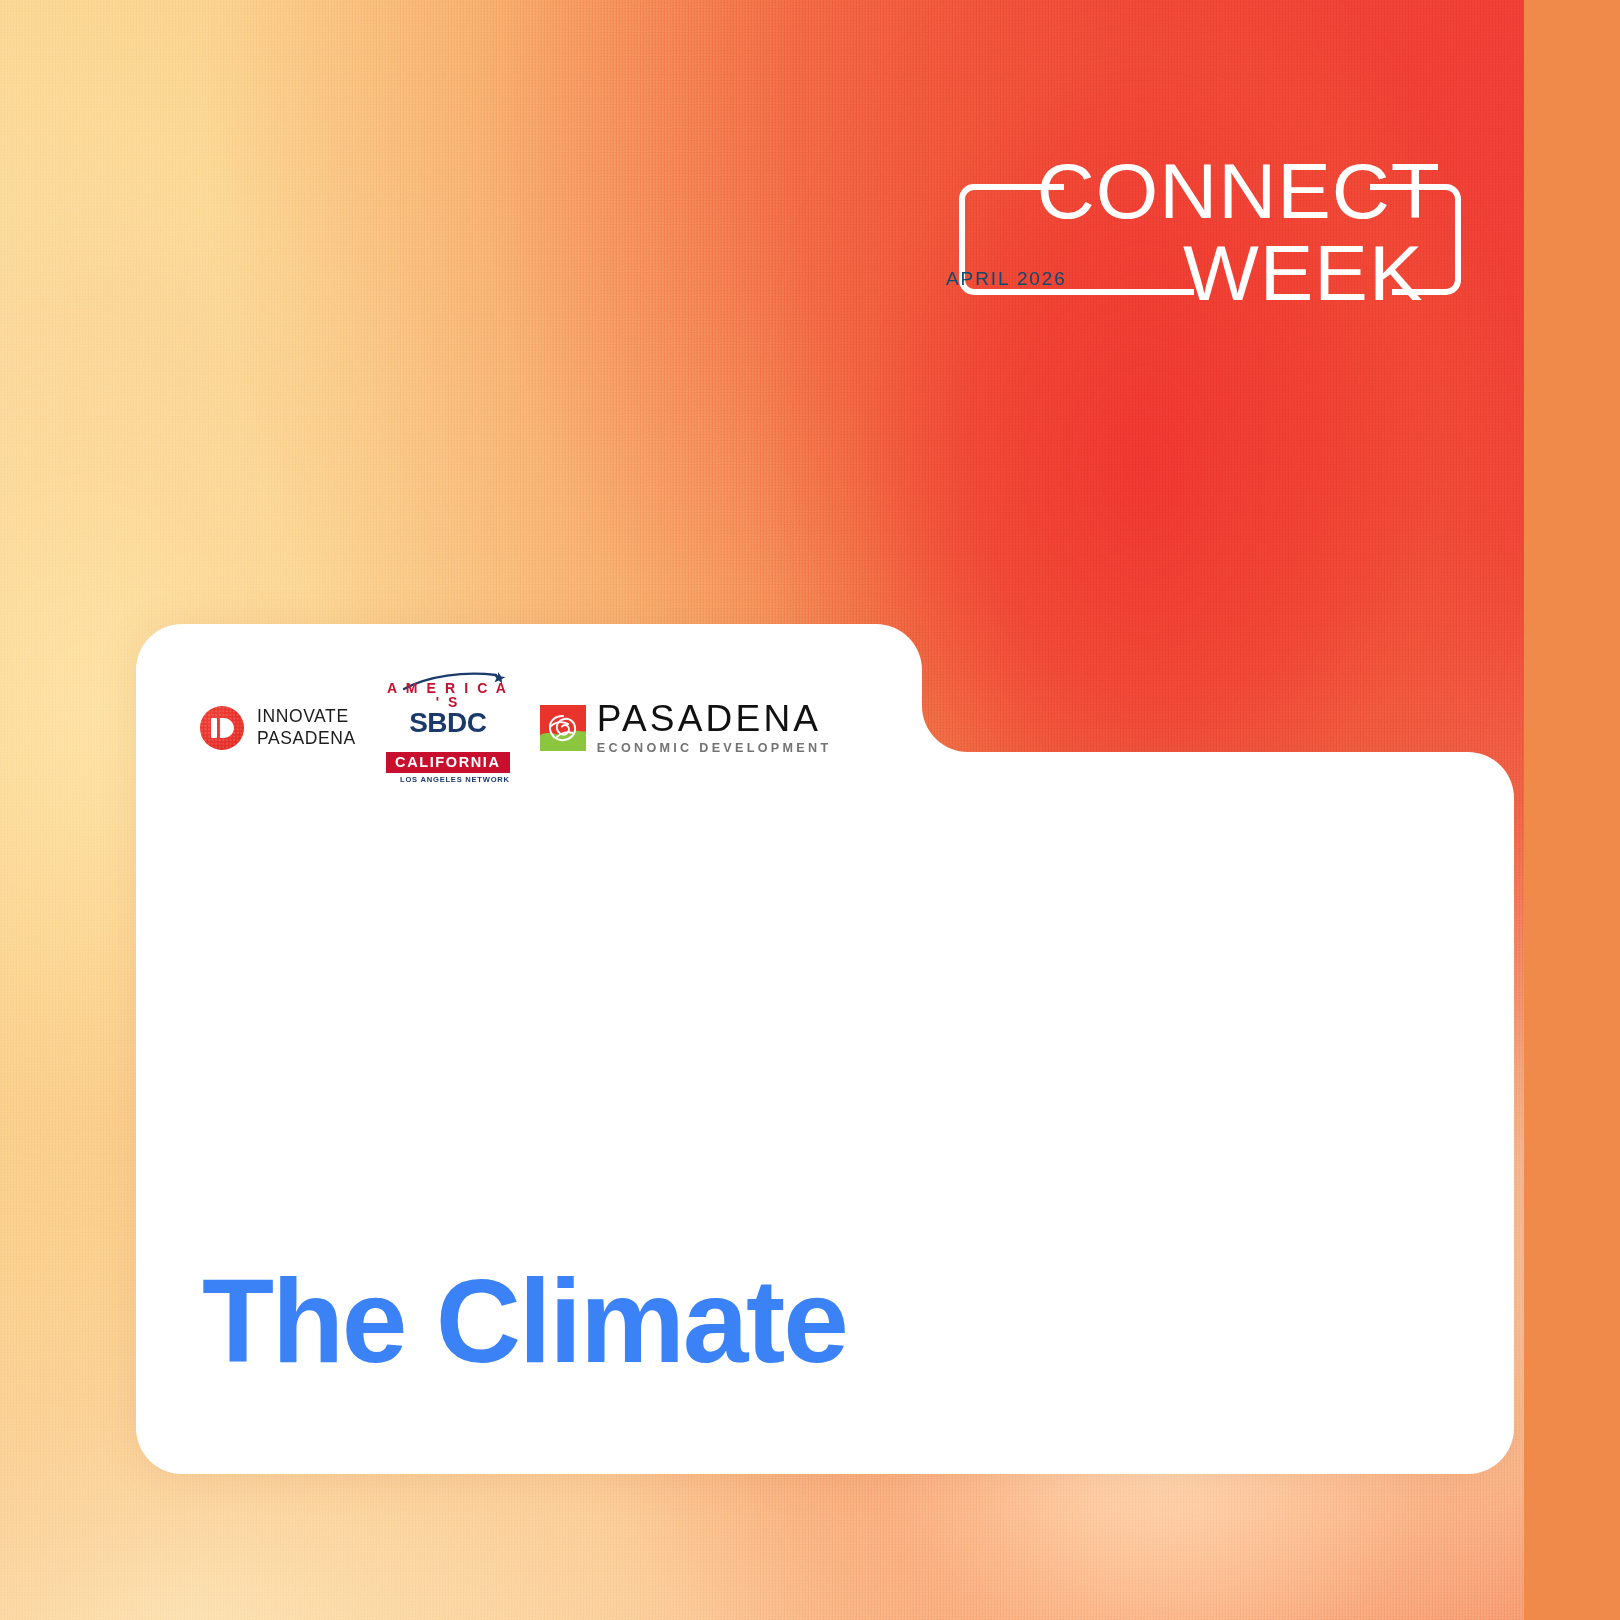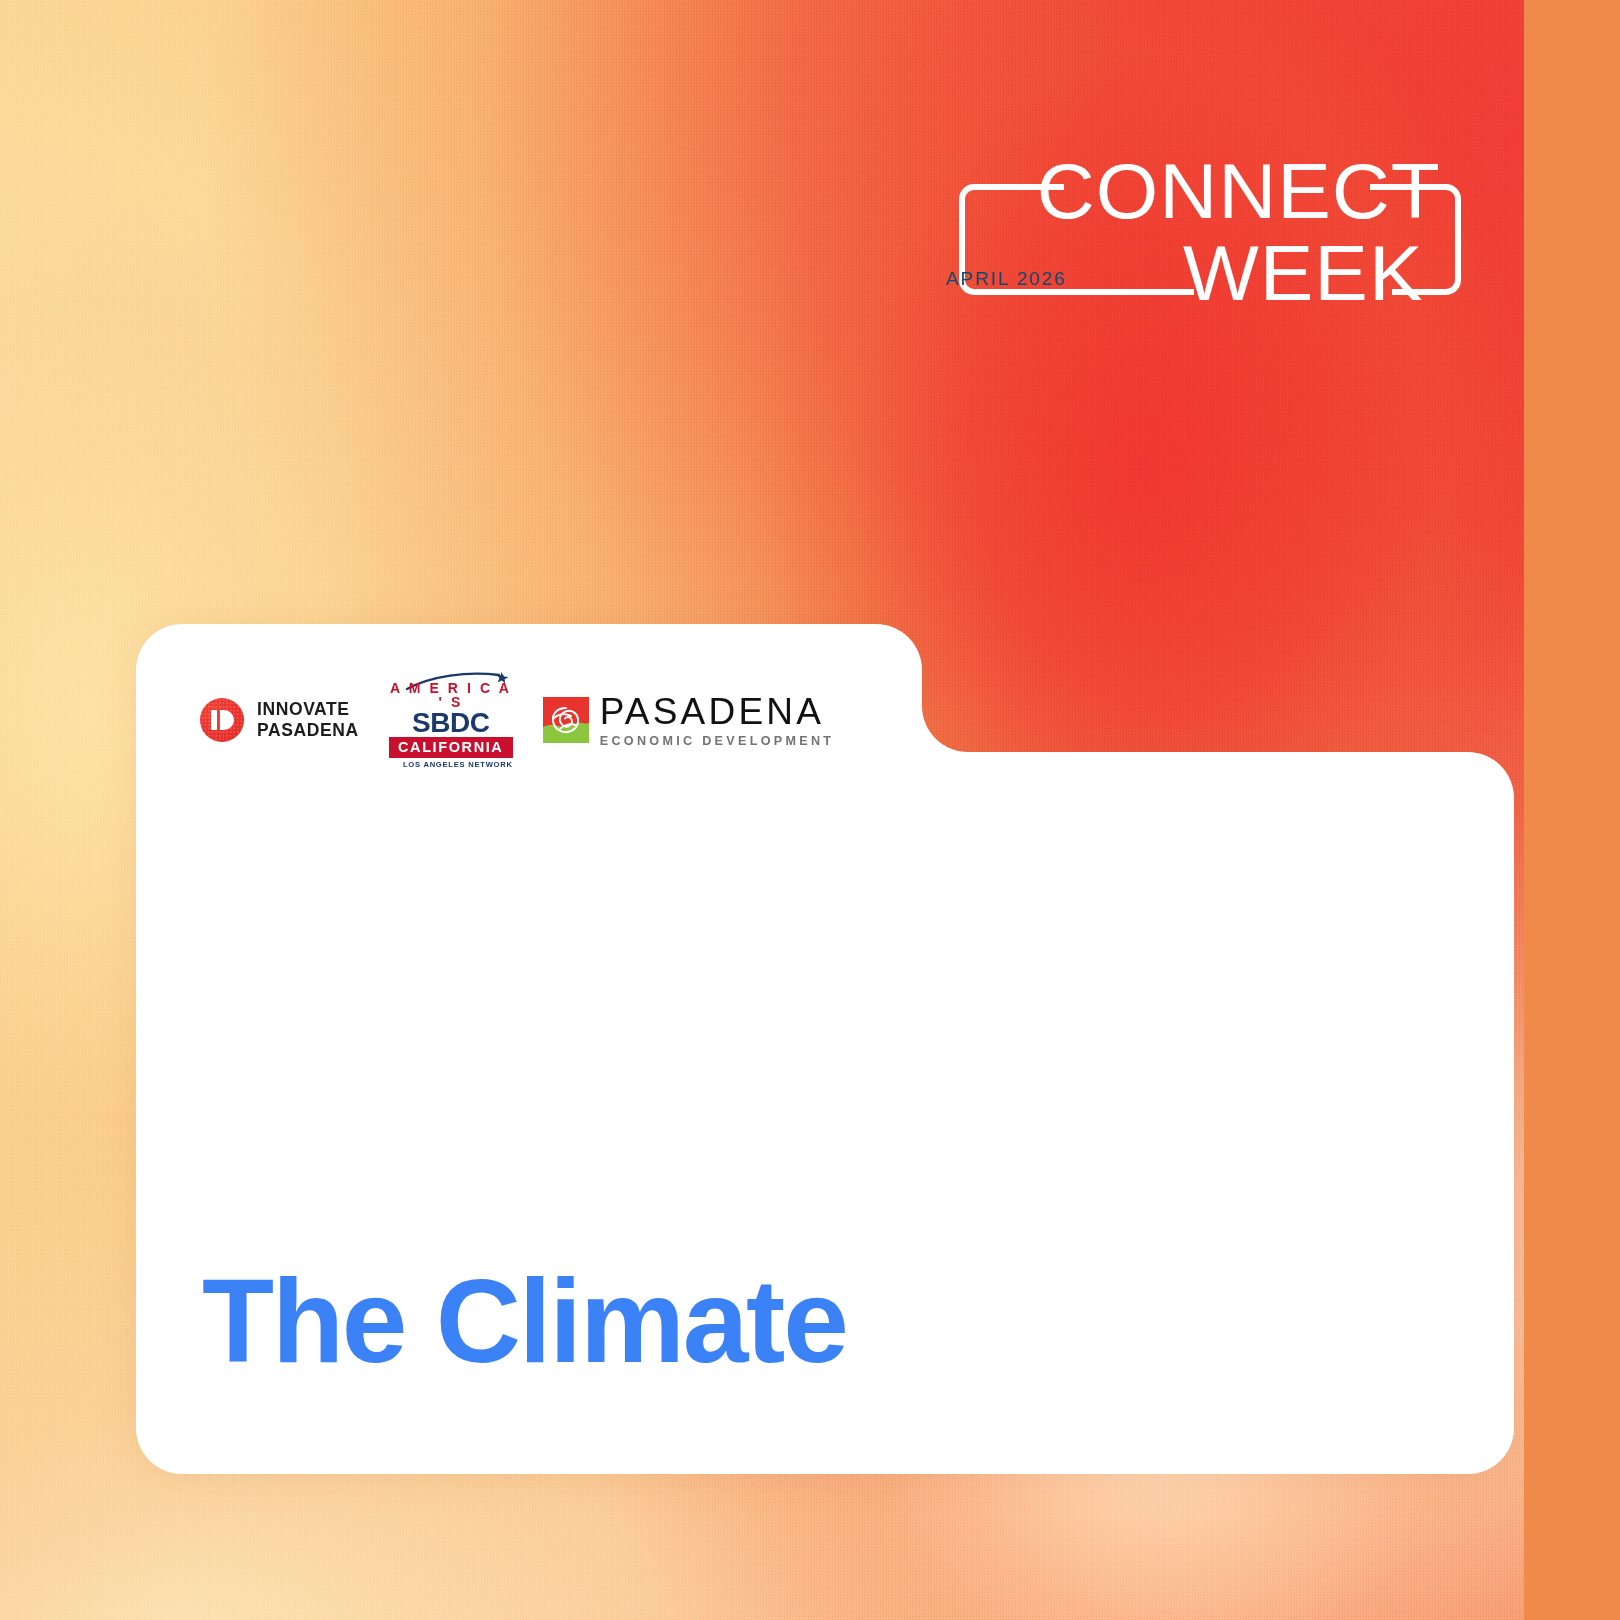--- a/index.html
+++ b/index.html
@@ -135,21 +135,21 @@
   .ip-dots {
     position:absolute; inset:0;
     border-radius:50%;
     background-image:radial-gradient(circle, rgba(255,255,255,0.30) 0.7px, transparent 0.8px);
     background-size:3.6px 3.6px;
     mix-blend-mode:screen;
     opacity:.55;
   }
   .ip-text {
     font-size:17.5px;
-    font-weight:bold;
+    font-weight:normal;
     line-height:1.22;
     letter-spacing:0.6px;
     color:#1c1c1c;
     white-space:nowrap;
   }
 
   
   .sbdc-logo {
     position:relative;
     width:124px;
@@ -180,21 +180,21 @@
     font-family:"Liberation Sans", sans-serif;
   }
   .sbdc-cal {
     background:#c8102e;
     color:#ffffff;
     font-size:14.5px;
     font-weight:bold;
     letter-spacing:1.6px;
     line-height:1.25;
     padding:1px 0 2px;
-    margin-top:1px;
+    margin-top:16px;
   }
   .sbdc-net {
     font-size:7.6px;
     font-weight:bold;
     letter-spacing:0.75px;
     color:#1b3a6b;
     margin-top:3px;
     line-height:1;
     text-align:right;
   }

